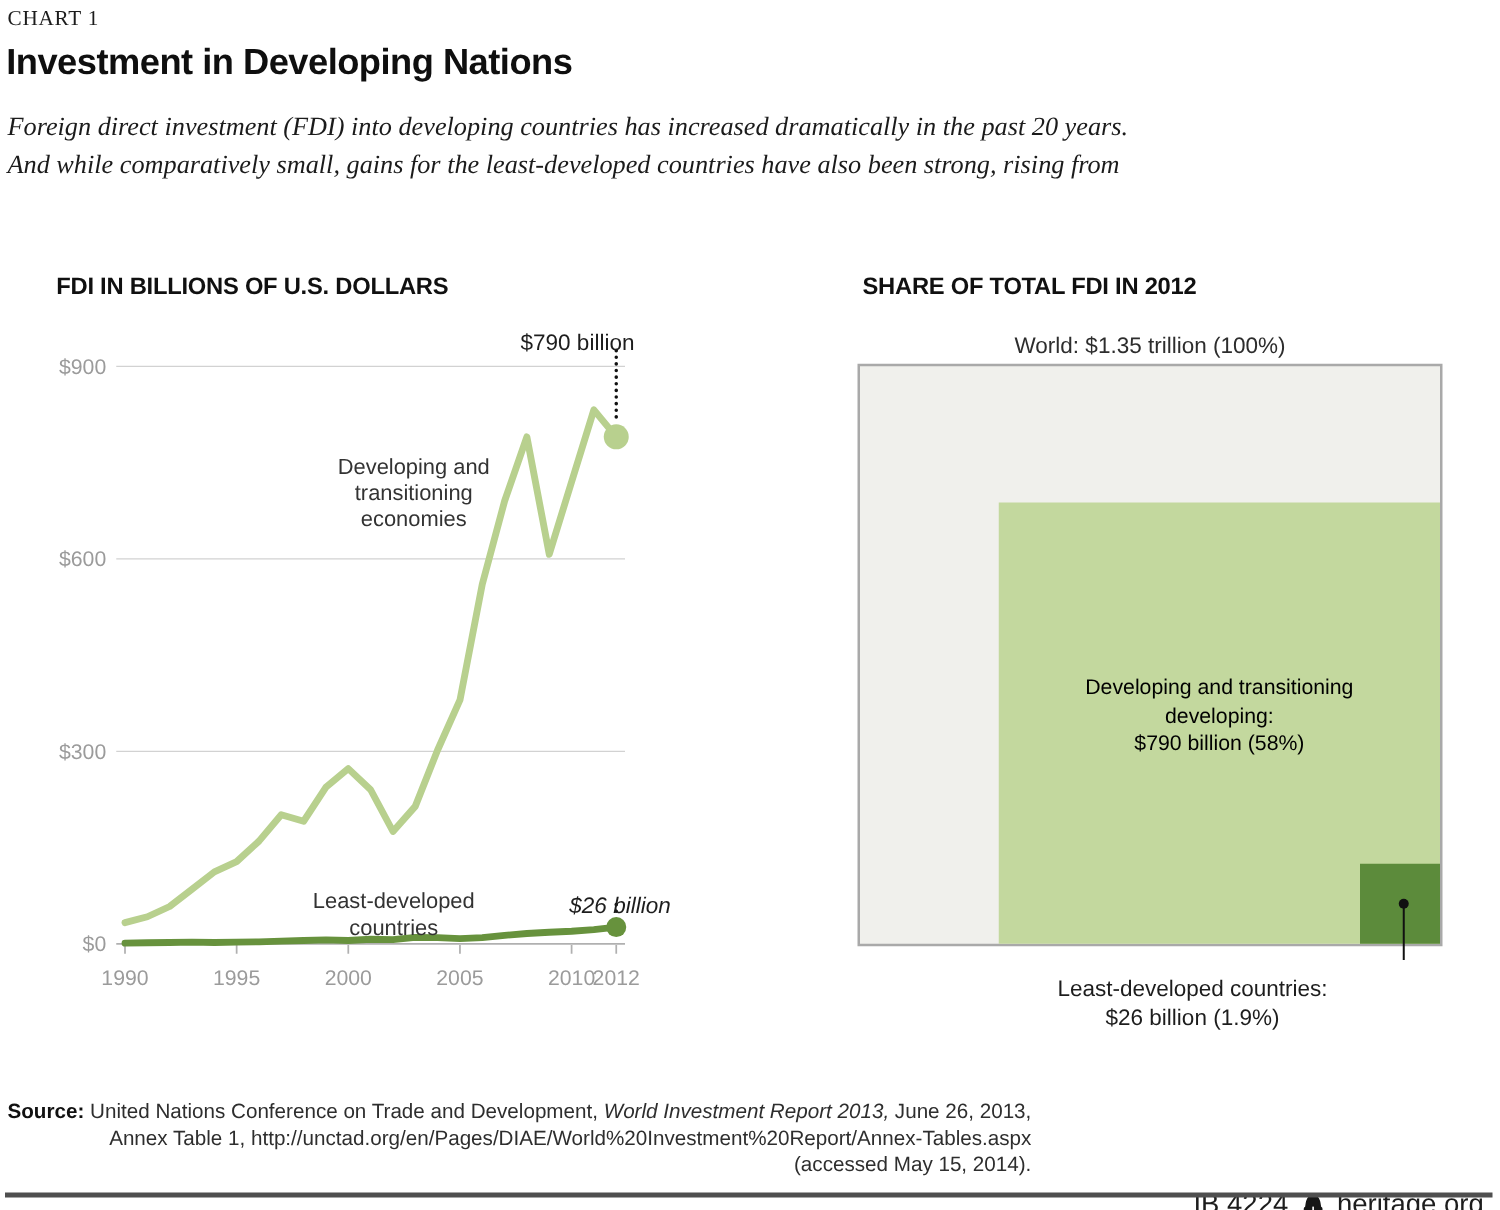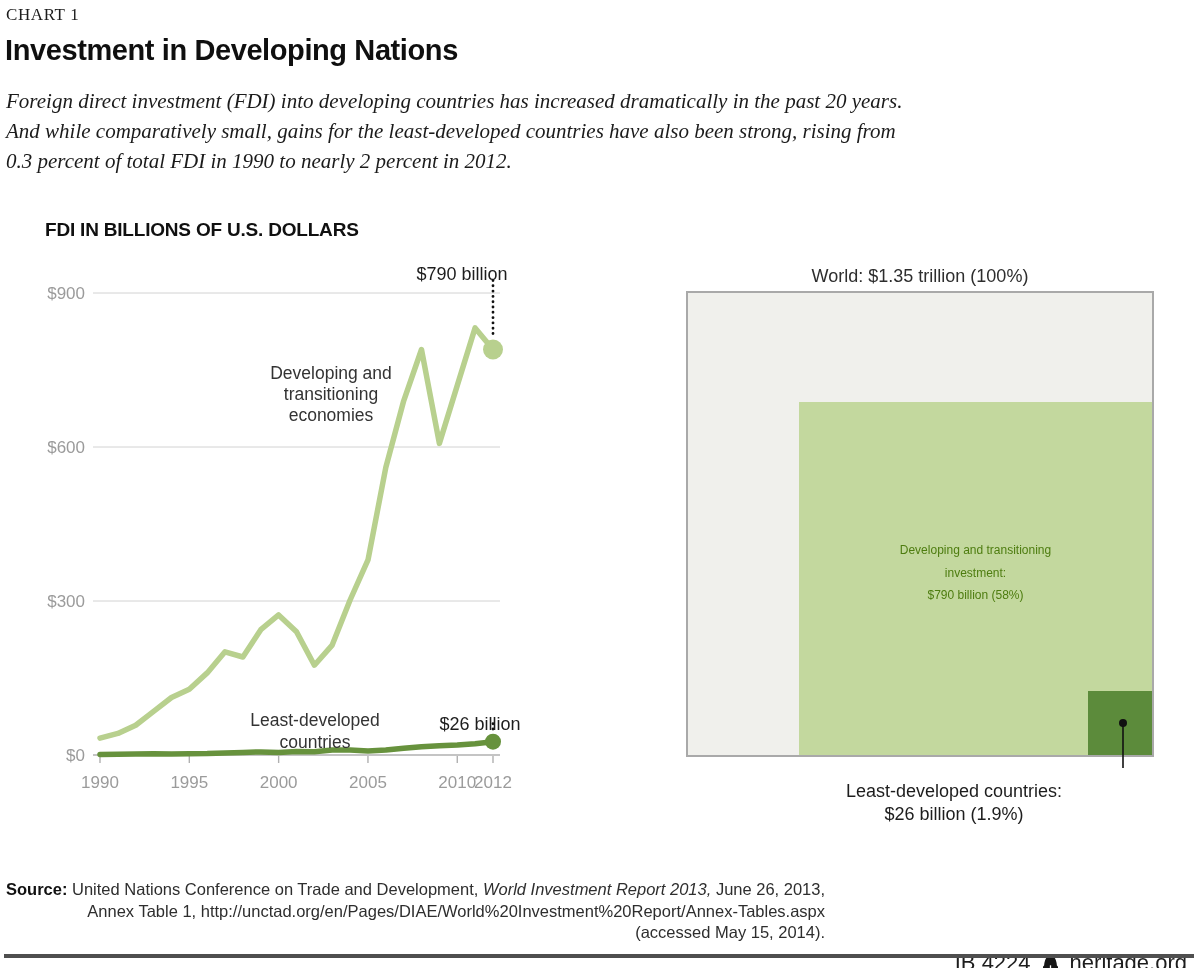--- a/index.html
+++ b/index.html
@@ -15,44 +15,43 @@
   .lc-title{left:45px;}
   .rc-title{left:690px;}
   #line-svg{left:0;top:200px;}
   #sq-svg{left:600px;top:250px;}
   .tick{font-family:"Liberation Sans",sans-serif;font-size:17px;fill:#9b9b9b;}
   .series-label{font-size:17.5px;line-height:21px;color:#333;text-align:center;}
   .dev-label{left:221px;top:363px;width:220px;}
   .ldc-label{left:215px;top:710px;width:200px;line-height:21.5px;}
   .ann{font-size:18px;color:#1d1d1d;text-align:center;margin-top:10px;}
   .ann-790{left:362px;top:254px;width:200px;}
-  .ann-26{left:380px;top:704px;width:200px;}
+  .ann-26{left:396px;top:704px;width:200px;font-style:italic;}
   .world-label{left:687px;top:266px;width:466px;font-size:18px;color:#2d2d2d;text-align:center;}
-  .inner-sq-text{left:799px;top:539px;width:353px;font-size:12px;line-height:22.5px;
-                 color:#4d7c0f;text-align:center;}
+  .inner-sq-text{left:799px;top:539px;width:353px;font-size:17px;line-height:22.5px;
+                 color:#000000;text-align:center;}
   .ldc2-label{left:753px;top:780px;width:402px;font-size:18px;line-height:22.5px;
               color:#1d1d1d;text-align:center;}
   .source{left:6px;top:879px;font-size:16.5px;line-height:21.5px;color:#2e2e2e;text-align:right;}
   .source b{color:#111;}
   .source .it{font-style:italic;}
   .footer{top:950px;right:7px;display:flex;align-items:center;gap:9px;font-size:22px;color:#1d1d1d;}
   .bottom-rule{left:4px;top:954px;width:1192px;height:4px;background:#4f4f4f;}
 </style>
 </head>
 <body>
 
 <div class="page">
 
   <div class="abs kicker">CHART 1</div>
   <h1 class="abs main-title">Investment in Developing Nations</h1>
 
   <div class="abs subtitle">
     <div>Foreign direct investment (FDI) into developing countries has increased dramatically in the past 20 years.</div>
     <div>And while comparatively small, gains for the least-developed countries have also been strong, rising from</div>
-    <div>0.3 percent of total FDI in 1990 to nearly 2 percent in 2012.</div>
   </div>
 
   <div class="abs sec-title lc-title">FDI IN BILLIONS OF U.S. DOLLARS</div>
   <svg id="line-svg" class="abs" width="560" height="600" viewBox="0 200 560 600">
       <line x1="93" x2="500" y1="755" y2="755" stroke="#b0b0b0" stroke-width="1.4"></line>
       <text x="85" y="761" text-anchor="end" class="tick">$0</text>
       <line x1="93" x2="500" y1="601" y2="601" stroke="#d2d2d2" stroke-width="1"></line>
       <text x="85" y="607" text-anchor="end" class="tick">$300</text>
       <line x1="93" x2="500" y1="447" y2="447" stroke="#d2d2d2" stroke-width="1"></line>
       <text x="85" y="453" text-anchor="end" class="tick">$600</text>
@@ -83,31 +82,32 @@
     <div>Least-developed</div>
     <div>countries</div>
   </div>
   <div class="abs series-label dev-label">
     <div>Developing and</div>
     <div>transitioning</div>
     <div>economies</div>
   </div>
   <div class="abs ann ann-26">$26 billion</div>
 
+  <div class="abs sec-title rc-title">SHARE OF TOTAL FDI IN 2012</div>
   <div class="abs world-label">World: $1.35 trillion (100%)</div>
   <svg id="sq-svg" class="abs" width="600" height="570" viewBox="600 250 600 570">
       <rect x="687" y="292" width="466" height="464" fill="#f0f0ec" stroke="#a9a9a9" stroke-width="2"></rect>
       <rect x="799" y="402" width="353" height="353" fill="#c3d89e"></rect>
       <rect x="1088" y="691" width="64" height="64" fill="#5c8b3b"></rect>
       <line x1="1123" x2="1123" y1="723" y2="768" stroke="#111111" stroke-width="1.6"></line>
       <circle cx="1123" cy="723" r="4" fill="#111111"></circle>
     </svg>
   <div class="abs inner-sq-text">
     <div>Developing and transitioning</div>
-    <div>investment:</div>
+    <div>developing:</div>
     <div>$790 billion (58%)</div>
   </div>
   <div class="abs ldc2-label">
     <div>Least-developed countries:</div>
     <div>$26 billion (1.9%)</div>
   </div>
 
   <div class="abs source">
     <div><b>Source:</b><span> United Nations Conference on Trade and Development, </span><span class="it">World Investment Report 2013,</span><span> June 26, 2013,</span></div>
     <div>Annex Table 1, http://unctad.org/en/Pages/DIAE/World%20Investment%20Report/Annex-Tables.aspx</div>

